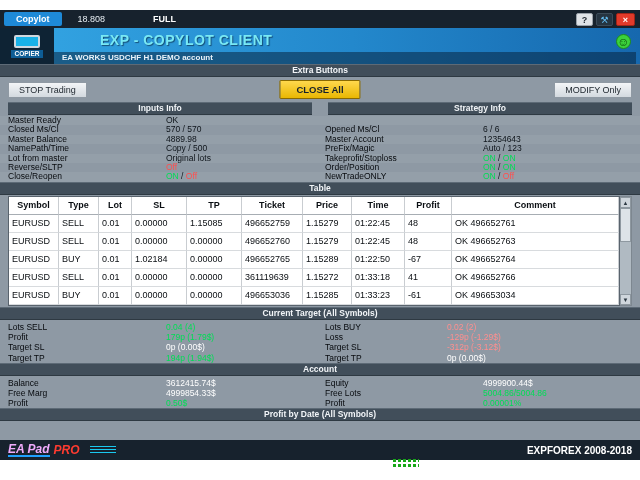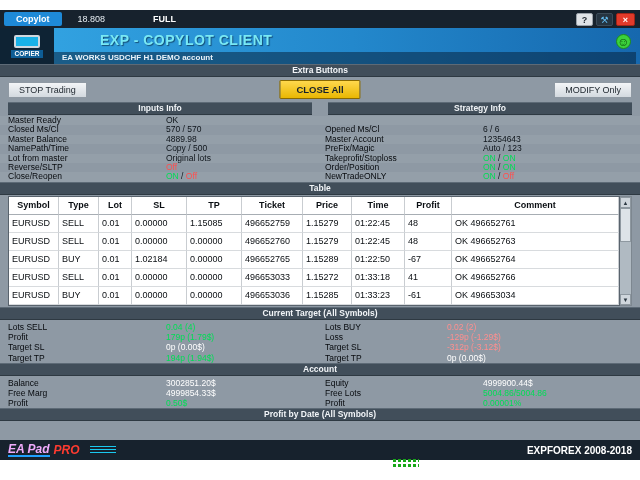--- a/index.html
+++ b/index.html
@@ -256,21 +256,21 @@
         <div class="cell">1.15289</div>
         <div class="cell">01:22:50</div>
         <div class="cell">-67</div>
         <div class="cell">OK 496652764</div>
 
         <div class="cell">EURUSD</div>
         <div class="cell">SELL</div>
         <div class="cell">0.01</div>
         <div class="cell">0.00000</div>
         <div class="cell">0.00000</div>
-        <div class="cell">496653033</div>
+        <div class="cell">361119639</div>
         <div class="cell">1.15272</div>
         <div class="cell">01:33:18</div>
         <div class="cell">41</div>
         <div class="cell">OK 496652766</div>
 
         <div class="cell">EURUSD</div>
         <div class="cell">BUY</div>
         <div class="cell">0.01</div>
         <div class="cell">0.00000</div>
         <div class="cell">0.00000</div>
@@ -330,21 +330,21 @@
             <span class="val white">0p (0.00$)</span>
           </div>
       </div>
     </div>
 
     <div class="sec">Account</div>
     <div class="kv-area">
       <div class="kv-row">
         <div class="half">
             <span class="lbl">Balance</span>
-            <span class="val white">3002851.20$</span>
+            <span class="val white">3612415.74$</span>
           </div>
         <div class="half">
             <span class="lbl">Equity</span>
             <span class="val white">4999900.44$</span>
           </div>
       </div>
       <div class="kv-row">
         <div class="half">
             <span class="lbl">Free Marg</span>
             <span class="val white">4999854.33$</span>

